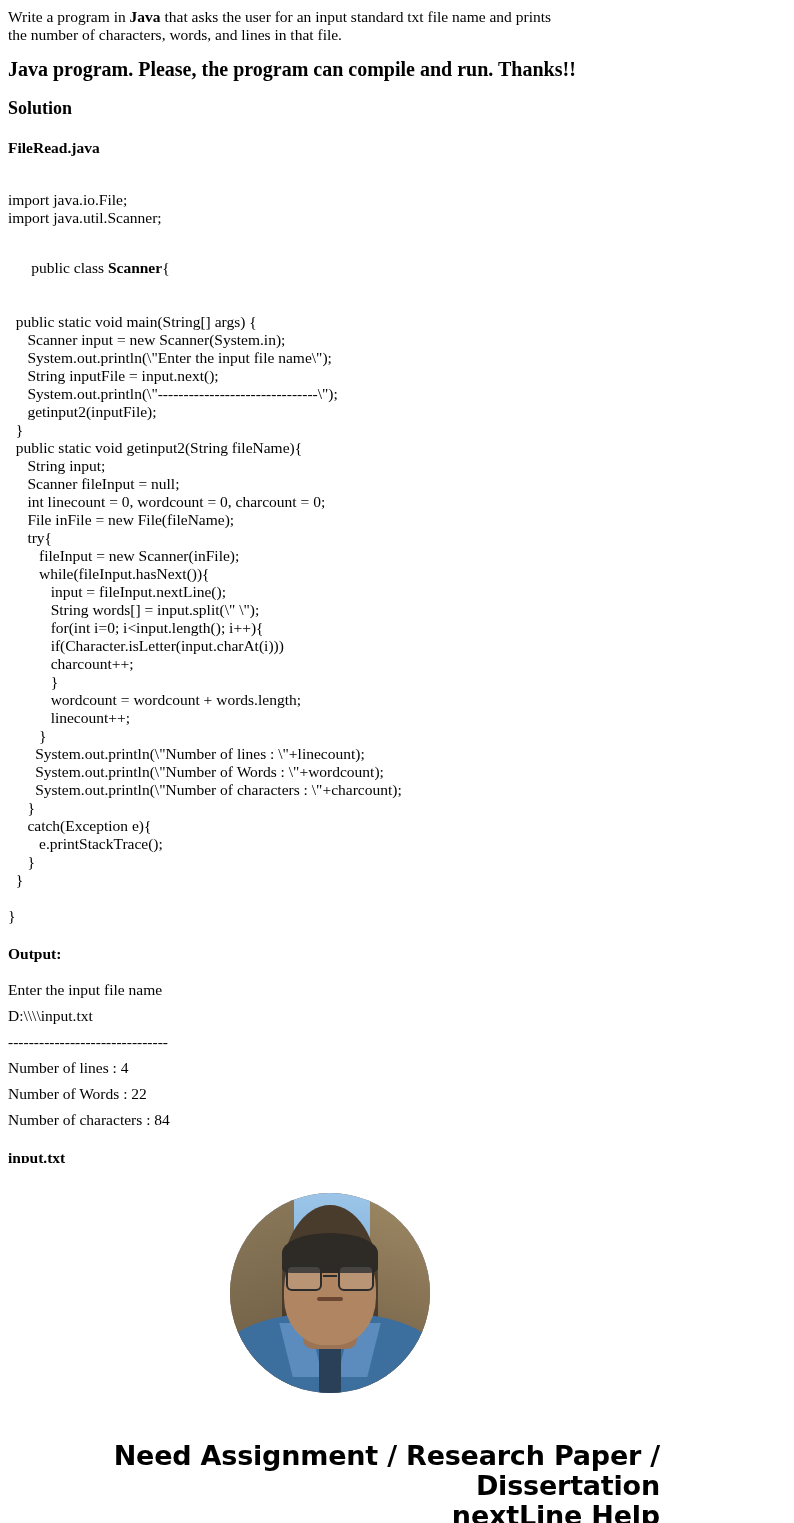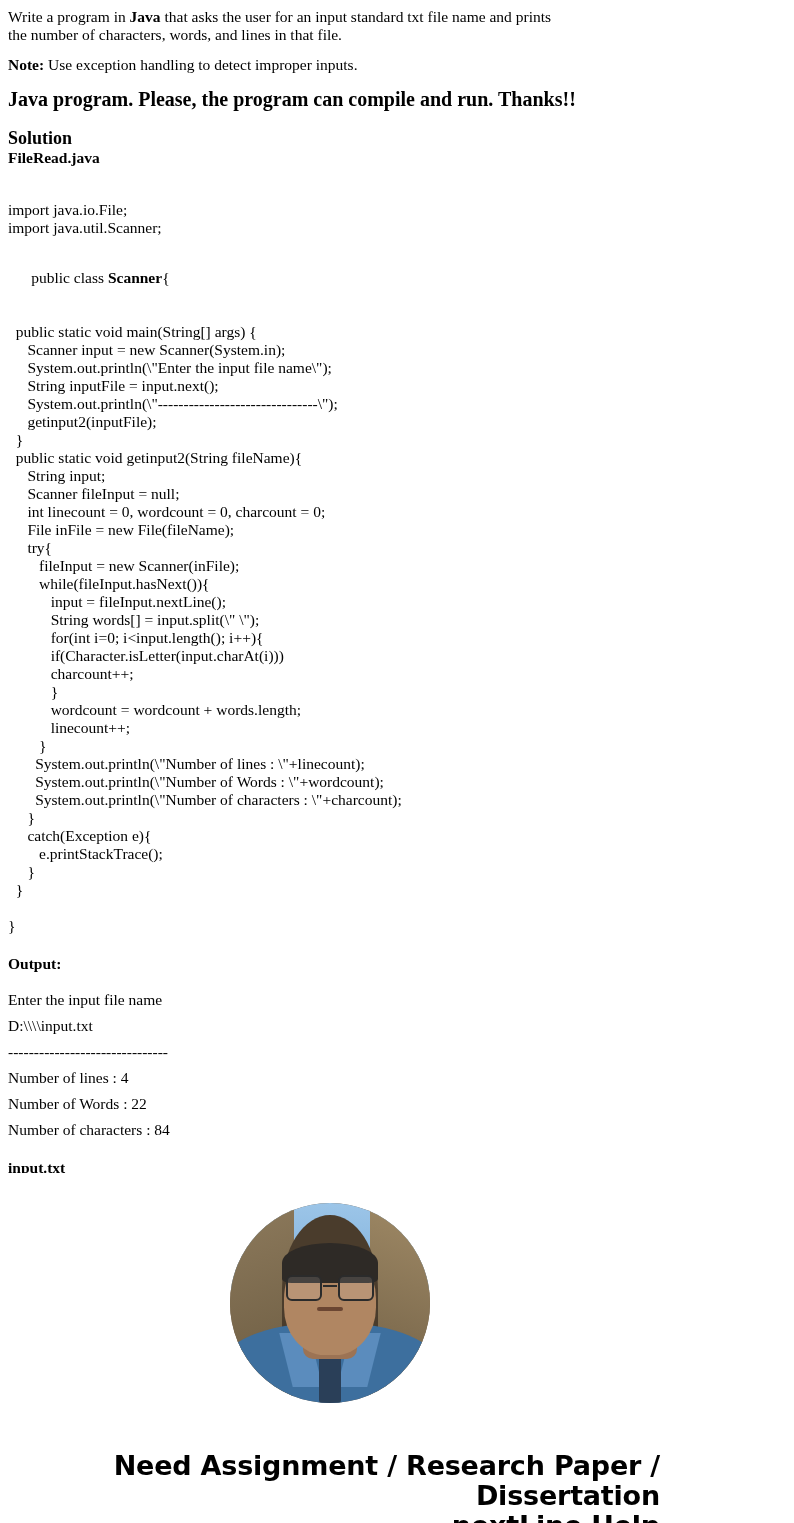--- a/index.html
+++ b/index.html
@@ -42,20 +42,21 @@
     font-family: Liberation Serif, serif;
   }
   .solution-heading {
     font-size: 18px;
     font-weight: bold;
     margin-top: 20px;
   }
   .file-heading {
     font-size: 15.5px;
     font-weight: bold;
+    margin-top: 20px;
   }
   .code {
     font-size: 15.5px;
     line-height: 18px;
     white-space: pre-wrap;
     font-family: "Liberation Serif", serif;
   }
   .code-block { margin-top: 34px; }
   .output-heading {
     font-size: 15.5px;
@@ -216,23 +217,20 @@
 <body>
 
 <div class="page">
   <div class="content">
 
     <div class="q-line">
       <span>Write a program in </span><b>Java</b><span> that asks the user for an input standard txt file name and prints</span>
     </div>
     <div class="q-line">the number of characters, words, and lines in that file.</div>
 
-    <div class="note">
-      <span class="note-label">Note:</span><span> Use exception handling to detect improper inputs.</span>
-    </div>
 
     <div class="req">Java program. Please, the program can compile and run. Thanks!!</div>
 
     <div class="solution-heading">Solution</div>
 
     <div class="file-heading">FileRead.java</div>
 
     <div class="code code-block">import java.io.File;
 import java.util.Scanner;</div>
 

